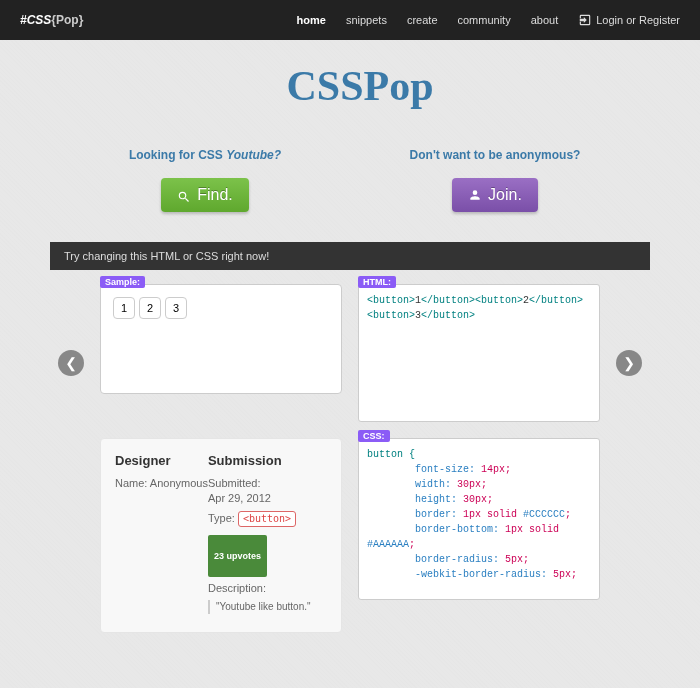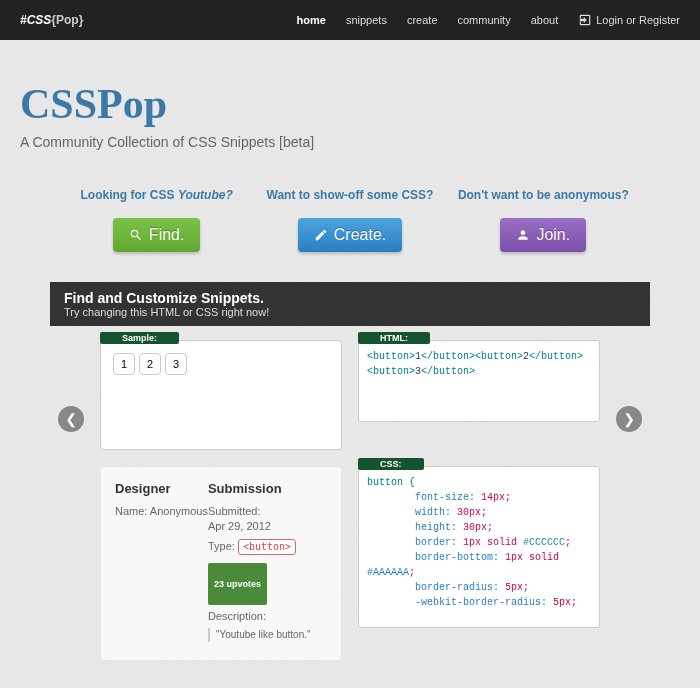--- a/index.html
+++ b/index.html
@@ -4,45 +4,45 @@
 <style>
 * { margin: 0; padding: 0; box-sizing: border-box; }
 body { font-family: Arial, sans-serif; background: #e8e8e8; background-image: repeating-linear-gradient(45deg, rgba(200,200,200,.05) 0 1px, transparent 1px 3px); width: 700px; height: 688px; overflow: hidden; }
 .topbar { background: #222; height: 40px; display: flex; align-items: center; padding: 0 20px; color: #fff; font-size: 11px; }
 .logo { font-weight: bold; font-style: italic; font-size: 12px; }
 .logo .bracket { color: #ccc; font-style: normal; }
 .nav { margin-left: auto; display: flex; gap: 20px; align-items: center; }
 .nav a { color: #ddd; text-decoration: none; cursor: pointer; }
 .nav a.active { color: #fff; font-weight: bold; }
 .nav .login { display: flex; align-items: center; gap: 4px; }
-.hero { text-align: left; padding: 40px 0 20px; margin-left: 20px; }
+.hero { text-align: center; padding: 22px 0 20px; margin-left: 20px; }
 .brand { font-family: 'Brush Script MT', cursive; font-size: 42px; color: #3b7aa8; font-weight: bold; }
 .tagline { color: #666; font-size: 14px; margin-top: 6px; }
 .ctas { display: flex; justify-content: space-around; padding: 18px 60px 30px; }
 .cta { text-align: center; width: 180px; }
 .cta-q { color: #3b7aa8; font-weight: bold; font-size: 12px; margin-bottom: 16px; }
 .cta-q em { font-style: italic; }
 .btn { display: inline-flex; align-items: center; gap: 6px; padding: 8px 16px; border-radius: 4px; color: #fff; font-size: 16px; border: none; cursor: pointer; box-shadow: 0 2px 3px rgba(0,0,0,.2); }
-.btn-green { background: linear-gradient(#7cc24a,#5fa82e); text-shadow: 0 -1px 0 rgba(0,0,0,.3); }
+.btn-green { background: linear-gradient(#7cc24a,#5fa82e); text-shadow: 0 -1px 0 rgba(0,0,0,.3); align-items: flex-end; }
 .btn-blue { background: linear-gradient(#4aa3df,#2a7fc1); text-shadow: 0 -1px 0 rgba(0,0,0,.3); }
 .btn-purple { background: linear-gradient(#9a6fc4,#7a4fa8); text-shadow: 0 -1px 0 rgba(0,0,0,.3); }
 .icon { width: 14px; height: 14px; }
 .section-header { background: #333; color: #fff; margin: 0 50px; padding: 8px 14px; }
 .section-header h2 { font-size: 14px; font-weight: bold; }
 .section-header p { font-size: 11px; color: #ddd; }
 .workspace { position: relative; margin: 0 50px; padding: 14px 50px 20px; }
 .arrow { position: absolute; top: 80px; width: 26px; height: 26px; border-radius: 50%; background: #888; color: #fff; display: flex; align-items: center; justify-content: center; cursor: pointer; font-size: 14px; }
 .arrow.left { left: 8px; }
 .arrow.right { right: 8px; }
 .grid { display: grid; grid-template-columns: 1fr 1fr; gap: 16px; }
 .panel { position: relative; }
-.tag { position: absolute; top: -8px; left: 0; background: #14532d; color: #fff; font-size: 9px; padding: 1px 22px; border-radius: 2px; font-weight: bold; }
+.tag { position: absolute; top: -8px; left: 0; background: #8b5cf6; color: #fff; font-size: 9px; padding: 1px 5px; border-radius: 2px; font-weight: bold; }
 .sample-box { background: #fff; border: 1px solid #ccc; border-radius: 4px; height: 110px; padding: 12px; display: flex; gap: 4px; align-items: flex-start; }
 .sample-btn { width: 22px; height: 22px; border: 1px solid #ccc; border-radius: 4px; background: #fff; font-size: 11px; cursor: pointer; }
-.code-box { background: #fff; border: 1px solid #ccc; border-radius: 3px; padding: 8px; font-family: 'Courier New', monospace; font-size: 10px; line-height: 1.5; color: #333; height: 82px; overflow: auto; }
+.code-box { background: #fff; border: 1px solid #ccc; border-radius: 3px; padding: 8px; font-family: 'Courier New', monospace; font-size: 10px; line-height: 1.5; color: #333; height: 138px; overflow: auto; }
 .code-box.css { height: 162px; }
 .kw { color: #008080; }
 .attr { color: #2a7fc1; }
 .val { color: #c05; }
 .info-box { background: #f8f8f8; border: 1px solid #e5e5e5; border-radius: 4px; padding: 14px; display: flex; font-size: 11px; }
 .info-col h3 { font-size: 13px; font-weight: bold; color: #333; margin-bottom: 8px; }
 .info-col p { color: #666; margin-bottom: 4px; line-height: 1.4; }
 .chip { display: inline-block; border: 1px solid #d66; color: #d44; background: #fff; padding: 0 4px; border-radius: 3px; font-family: monospace; font-size: 10px; }
 .upvote { display: inline-block; background: #4a8a3a; color: #fff; padding: 16px 6px; border-radius: 2px; font-size: 9px; font-weight: bold; margin: 4px 0; }
 .quote { border-left: 2px solid #ccc; padding-left: 6px; color: #666; font-size: 10px; }
@@ -62,55 +62,44 @@
       <svg class="icon" viewBox="0 0 24 24" fill="#ddd">
           <path d="M10 17l5-5-5-5v3H3v4h7v3zm9-14H5a2 2 0 00-2 2v4h2V5h14v14H5v-4H3v4a2 2 0 002 2h14a2 2 0 002-2V5a2 2 0 00-2-2z"></path>
         </svg>
       <span>Login or Register</span>
     </a>
   </div>
 </div>
 
 <div class="hero">
   <div class="brand">CSSPop</div>
-  <div class="tagline">A Community Collection of CSS Snippets [beta]</div>
 </div>
 
 <div class="ctas">
   <div class="cta">
     <div class="cta-q"><span>Looking for CSS </span><em>Youtube?</em></div>
     <button class="btn btn-green">
       <svg class="icon" viewBox="0 0 24 24" fill="#fff">
           <path d="M15.5 14h-.79l-.28-.27A6.47 6.47 0 0016 9.5 6.5 6.5 0 109.5 16c1.61 0 3.09-.59 4.23-1.57l.27.28v.79l5 4.99L20.49 19l-4.99-5zM9.5 14A4.5 4.5 0 119.5 5a4.5 4.5 0 010 9z"></path>
         </svg>
       <span>Find.</span>
-    </button>
-  </div>
-  <div class="cta">
-    <div class="cta-q">Want to show-off some CSS?</div>
-    <button class="btn btn-blue">
-      <svg class="icon" viewBox="0 0 24 24" fill="#fff">
-          <path d="M3 17.25V21h3.75L17.81 9.94l-3.75-3.75L3 17.25zM20.71 7.04a1 1 0 000-1.41l-2.34-2.34a1 1 0 00-1.41 0l-1.83 1.83 3.75 3.75 1.83-1.83z"></path>
-        </svg>
-      <span>Create.</span>
     </button>
   </div>
   <div class="cta">
     <div class="cta-q">Don't want to be anonymous?</div>
     <button class="btn btn-purple">
       <svg class="icon" viewBox="0 0 24 24" fill="#fff">
           <path d="M12 12a4 4 0 100-8 4 4 0 000 8zm0 2c-2.67 0-8 1.34-8 4v2h16v-2c0-2.66-5.33-4-8-4z"></path>
         </svg>
       <span>Join.</span>
     </button>
   </div>
 </div>
 
 <div class="section-header">
-  <h2>Find and Customize Snippets.</h2>
   <p>Try changing this HTML or CSS right now!</p>
 </div>
 
 <div class="workspace">
   <div class="arrow left">❮</div>
   <div class="arrow right">❯</div>
   <div class="grid">
     <div class="panel">
       <span class="tag">Sample:</span>
       <div class="sample-box">

